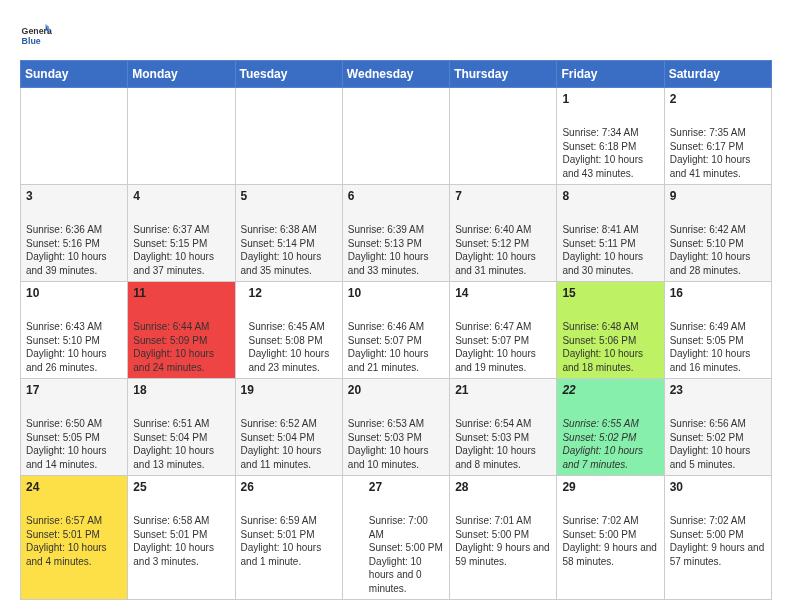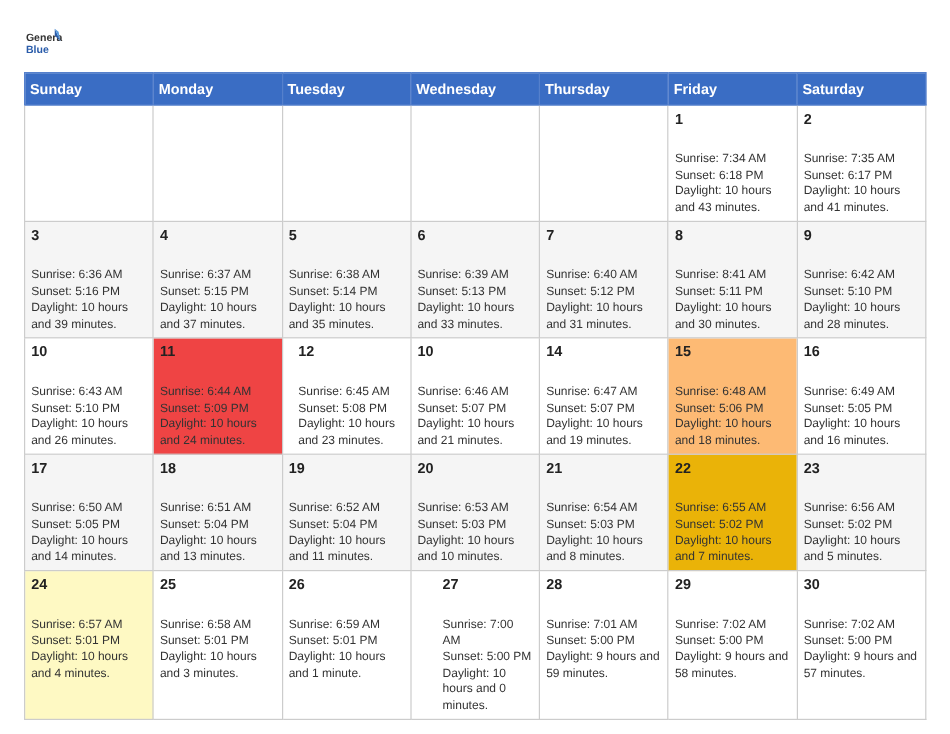--- a/index.html
+++ b/index.html
@@ -203,21 +203,21 @@
           <div class="cell-text" style="white-space: pre-line;">Sunrise: 6:46 AM
 Sunset: 5:07 PM
 Daylight: 10 hours and 21 minutes.</div>
         </td>
         <td style="background: rgb(255, 255, 255);">
           <span class="day-num">14</span>
           <div class="cell-text" style="white-space: pre-line;">Sunrise: 6:47 AM
 Sunset: 5:07 PM
 Daylight: 10 hours and 19 minutes.</div>
         </td>
-        <td style="background: #fdba74;">
+        <td style="background: #bef264;">
           <span class="day-num">15</span>
           <div class="cell-text" style="white-space: pre-line;">Sunrise: 6:48 AM
 Sunset: 5:06 PM
 Daylight: 10 hours and 18 minutes.</div>
         </td>
         <td style="background: rgb(255, 255, 255);">
           <span class="day-num">16</span>
           <div class="cell-text" style="white-space: pre-line;">Sunrise: 6:49 AM
 Sunset: 5:05 PM
 Daylight: 10 hours and 16 minutes.</div>
@@ -247,35 +247,35 @@
           <div class="cell-text" style="white-space: pre-line;">Sunrise: 6:53 AM
 Sunset: 5:03 PM
 Daylight: 10 hours and 10 minutes.</div>
         </td>
         <td style="background: rgb(245, 245, 245);">
           <span class="day-num">21</span>
           <div class="cell-text" style="white-space: pre-line;">Sunrise: 6:54 AM
 Sunset: 5:03 PM
 Daylight: 10 hours and 8 minutes.</div>
         </td>
-        <td style="background: #eab308;">
+        <td style="background: #86efac; font-style: italic;">
           <span class="day-num">22</span>
           <div class="cell-text" style="white-space: pre-line;">Sunrise: 6:55 AM
 Sunset: 5:02 PM
 Daylight: 10 hours and 7 minutes.</div>
         </td>
         <td style="background: rgb(245, 245, 245);">
           <span class="day-num">23</span>
           <div class="cell-text" style="white-space: pre-line;">Sunrise: 6:56 AM
 Sunset: 5:02 PM
 Daylight: 10 hours and 5 minutes.</div>
         </td>
       </tr>
       <tr class="row-odd">
-        <td style="background: #fef9c3;">
+        <td style="background: #fde047;">
           <span class="day-num">24</span>
           <div class="cell-text" style="white-space: pre-line;">Sunrise: 6:57 AM
 Sunset: 5:01 PM
 Daylight: 10 hours and 4 minutes.</div>
         </td>
         <td style="background: rgb(255, 255, 255);">
           <span class="day-num">25</span>
           <div class="cell-text" style="white-space: pre-line;">Sunrise: 6:58 AM
 Sunset: 5:01 PM
 Daylight: 10 hours and 3 minutes.</div>

